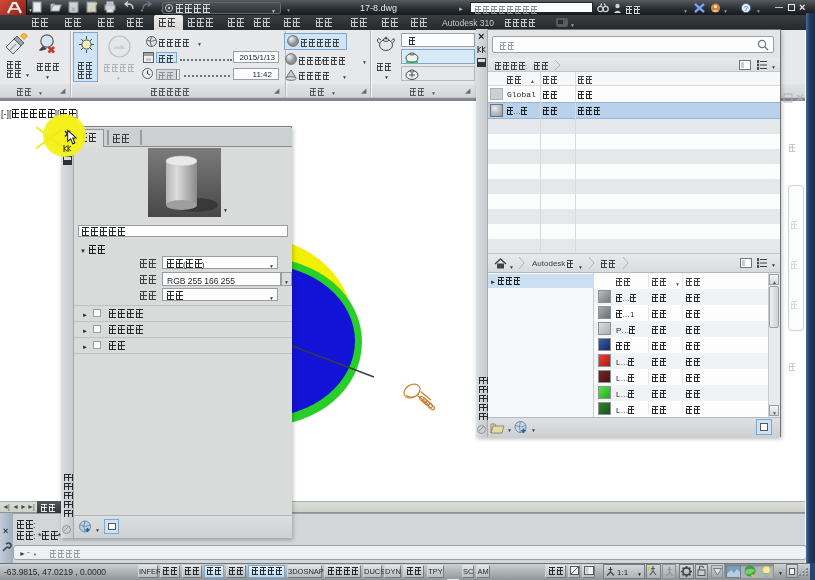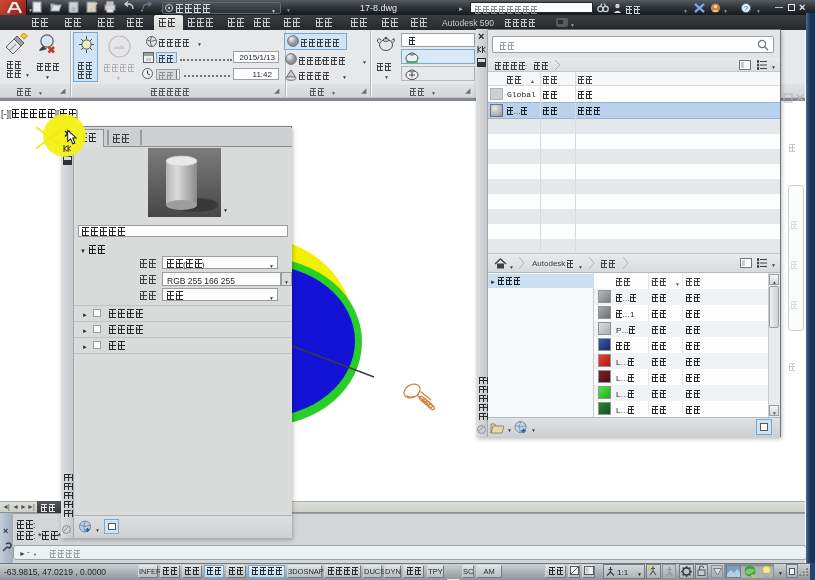--- a/index.html
+++ b/index.html
@@ -96,21 +96,21 @@
 <div class="a" style="left:154px;top:15px;width:29px;height:15px;background:linear-gradient(#ececea,#d8d8d6);border-radius:2px 2px 0 0"></div>
 <span class="a" style="left:159px;top:18px;color:#3a3a3a"><b class="g" style="width:16px"></b></span>
 <span class="a" style="left:188px;top:18px;color:#c9ccce"><b class="g" style="width:25px"></b></span>
 <span class="a" style="left:228px;top:18px;color:#c9ccce"><b class="g" style="width:16px"></b></span>
 <span class="a" style="left:254px;top:18px;color:#c9ccce"><b class="g" style="width:16px"></b></span>
 <span class="a" style="left:284px;top:18px;color:#c9ccce"><b class="g" style="width:16px"></b></span>
 <span class="a" style="left:316px;top:18px;color:#c9ccce"><b class="g" style="width:16px"></b></span>
 <span class="a" style="left:351px;top:18px;color:#c9ccce"><b class="g" style="width:16px"></b></span>
 <span class="a" style="left:382px;top:18px;color:#c9ccce"><b class="g" style="width:16px"></b></span>
 <span class="a" style="left:411px;top:18px;color:#c9ccce"><b class="g" style="width:16px"></b></span>
-<span class="a" style="left:442px;top:18px;color:#c9ccce;font-size:8.5px">Autodesk 590</span>
+<span class="a" style="left:442px;top:18px;color:#c9ccce;font-size:8.5px">Autodesk 310</span>
 <span class="a" style="left:505px;top:18px;color:#c9ccce"><b class="g8" style="width:30px"></b></span>
 <div class="a" style="left:556px;top:18px;width:12px;height:9px;background:#585c60;border-radius:2px">
       <div style="position:absolute;left:2px;top:2px;width:5px;height:4px;background:#2a2d30"></div>
     </div>
 <span class="a" style="left:570px;top:20px;color:#9aa0a5;font-size:5px">▼</span>
 <div class="a" style="left:0px;top:30px;width:805px;height:67px;background:#e6e8e9"></div>
 <div class="a" style="left:0px;top:84px;width:805px;height:13px;background:linear-gradient(#e0e2e4,#d3d6d8)"></div>
 <div class="a" style="left:0px;top:97px;width:805px;height:1px;background:#c3c6c8"></div>
 <div class="a" style="left:0px;top:98px;width:805px;height:3px;background:#84888c"></div>
 <div class="a" style="left:70px;top:31px;width:1px;height:66px;background:#b4b8bb"></div>
@@ -298,21 +298,21 @@
 <div class="a bev" style="left:226px;top:565px;width:20px;height:13px;line-height:11px"><b class="g8" style="width:14px"></b></div>
 <div class="a bev bevh" style="left:248px;top:565px;width:37px;height:13px;line-height:11px"><b class="g8" style="width:30px"></b></div>
 <div class="a bev" style="left:287px;top:565px;width:35px;height:13px;line-height:11px">3DOSNAP</div>
 <div class="a bev" style="left:324px;top:565px;width:37px;height:13px;line-height:11px"><b class="g8" style="width:30px"></b></div>
 <div class="a bev" style="left:363px;top:565px;width:19px;height:13px;line-height:11px">DUCS</div>
 <div class="a bev" style="left:384px;top:565px;width:17px;height:13px;line-height:11px">DYN</div>
 <div class="a bev" style="left:403px;top:565px;width:21px;height:13px;line-height:11px"><b class="g8" style="width:14px"></b></div>
 <div class="a bev" style="left:427px;top:565px;width:17px;height:13px;line-height:11px">TPY</div>
 <div class="a bev" style="left:447px;top:579px;width:13px;height:27px;line-height:11px">QP</div>
 <div class="a bev" style="left:462px;top:565px;width:12px;height:13px;line-height:11px">SC</div>
-<div class="a bev" style="left:476px;top:565px;width:26px;height:13px;line-height:11px">AM</div>
+<div class="a bev" style="left:476px;top:565px;width:14px;height:13px;line-height:11px">AM</div>
 <div class="a bev" style="left:545px;top:565px;width:21px;height:13px;line-height:11px"><b class="g8" style="width:14px"></b></div>
 <div class="a bev" style="left:568px;top:565px;width:12px;height:13px;line-height:11px"><svg width="9" height="9">
         <rect x="0.5" y="0.5" width="8" height="8" fill="#eef0f1" stroke="#55595d"></rect>
         <path d="M1 8 L8 1" stroke="#55595d"></path>
       </svg></div>
 <div class="a bev" style="left:582px;top:565px;width:13px;height:13px;line-height:11px"><svg width="10" height="9">
         <rect x="0.5" y="0.5" width="9" height="8" fill="#eef0f1" stroke="#55595d"></rect>
         <rect x="1.5" y="1.5" width="3" height="6" fill="#c9cdd0"></rect>
       </svg></div>
 <div class="a" style="left:603px;top:564px;width:42px;height:15px;background:linear-gradient(#d4d8da,#aeb3b7);border:1px solid #777c81">

